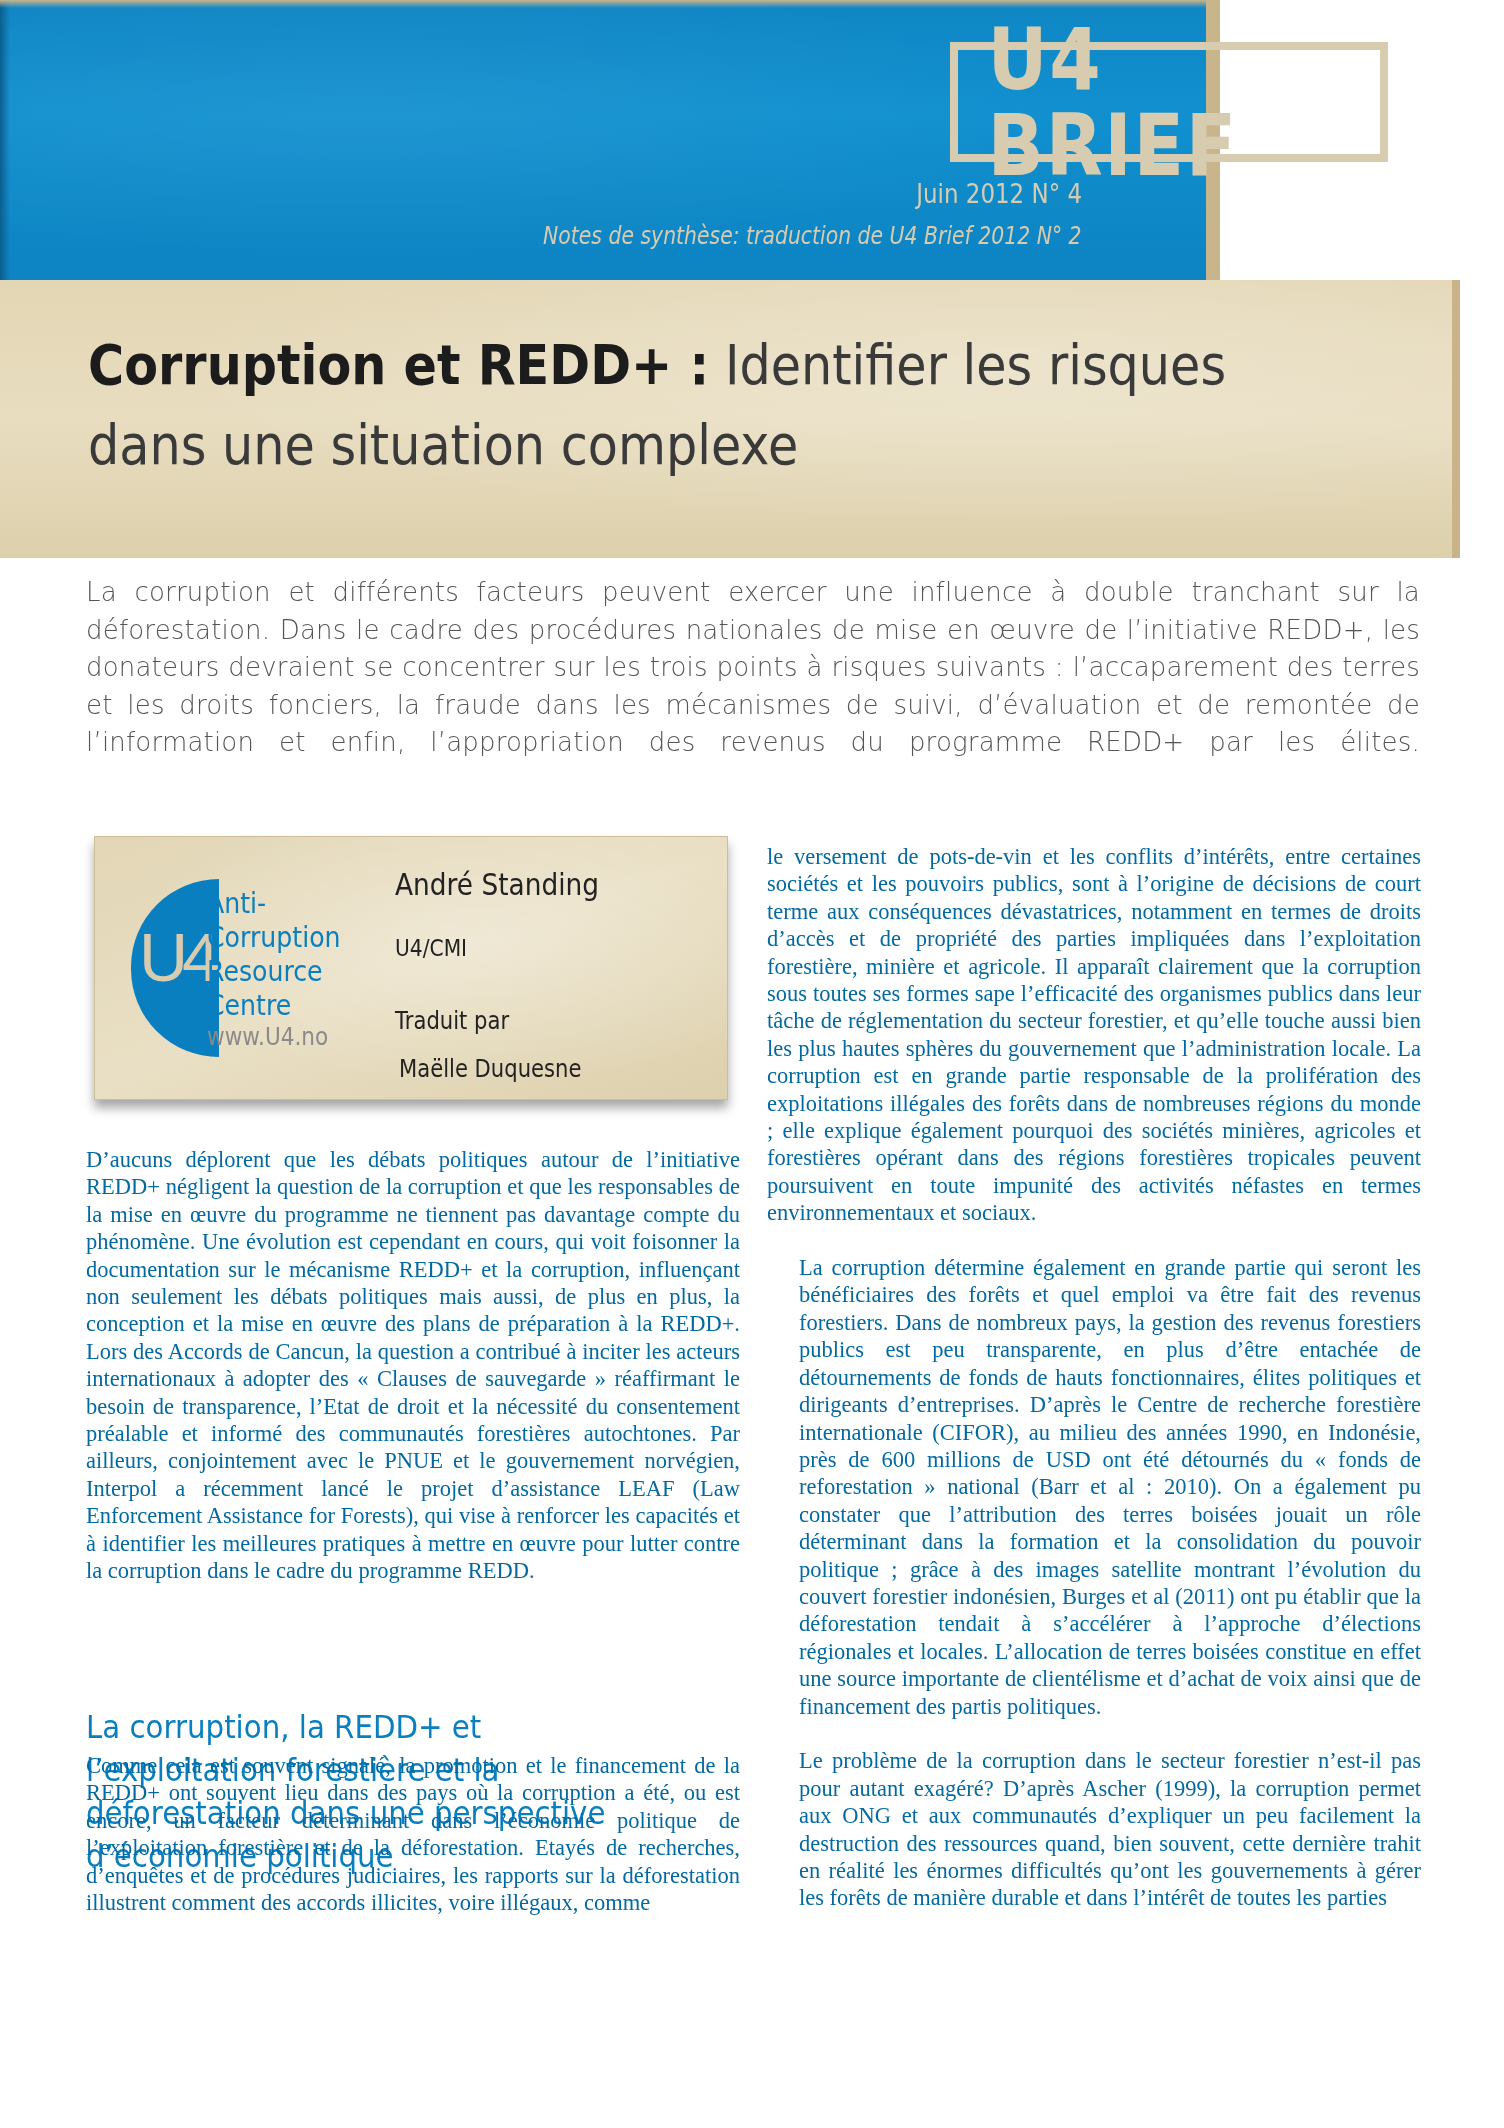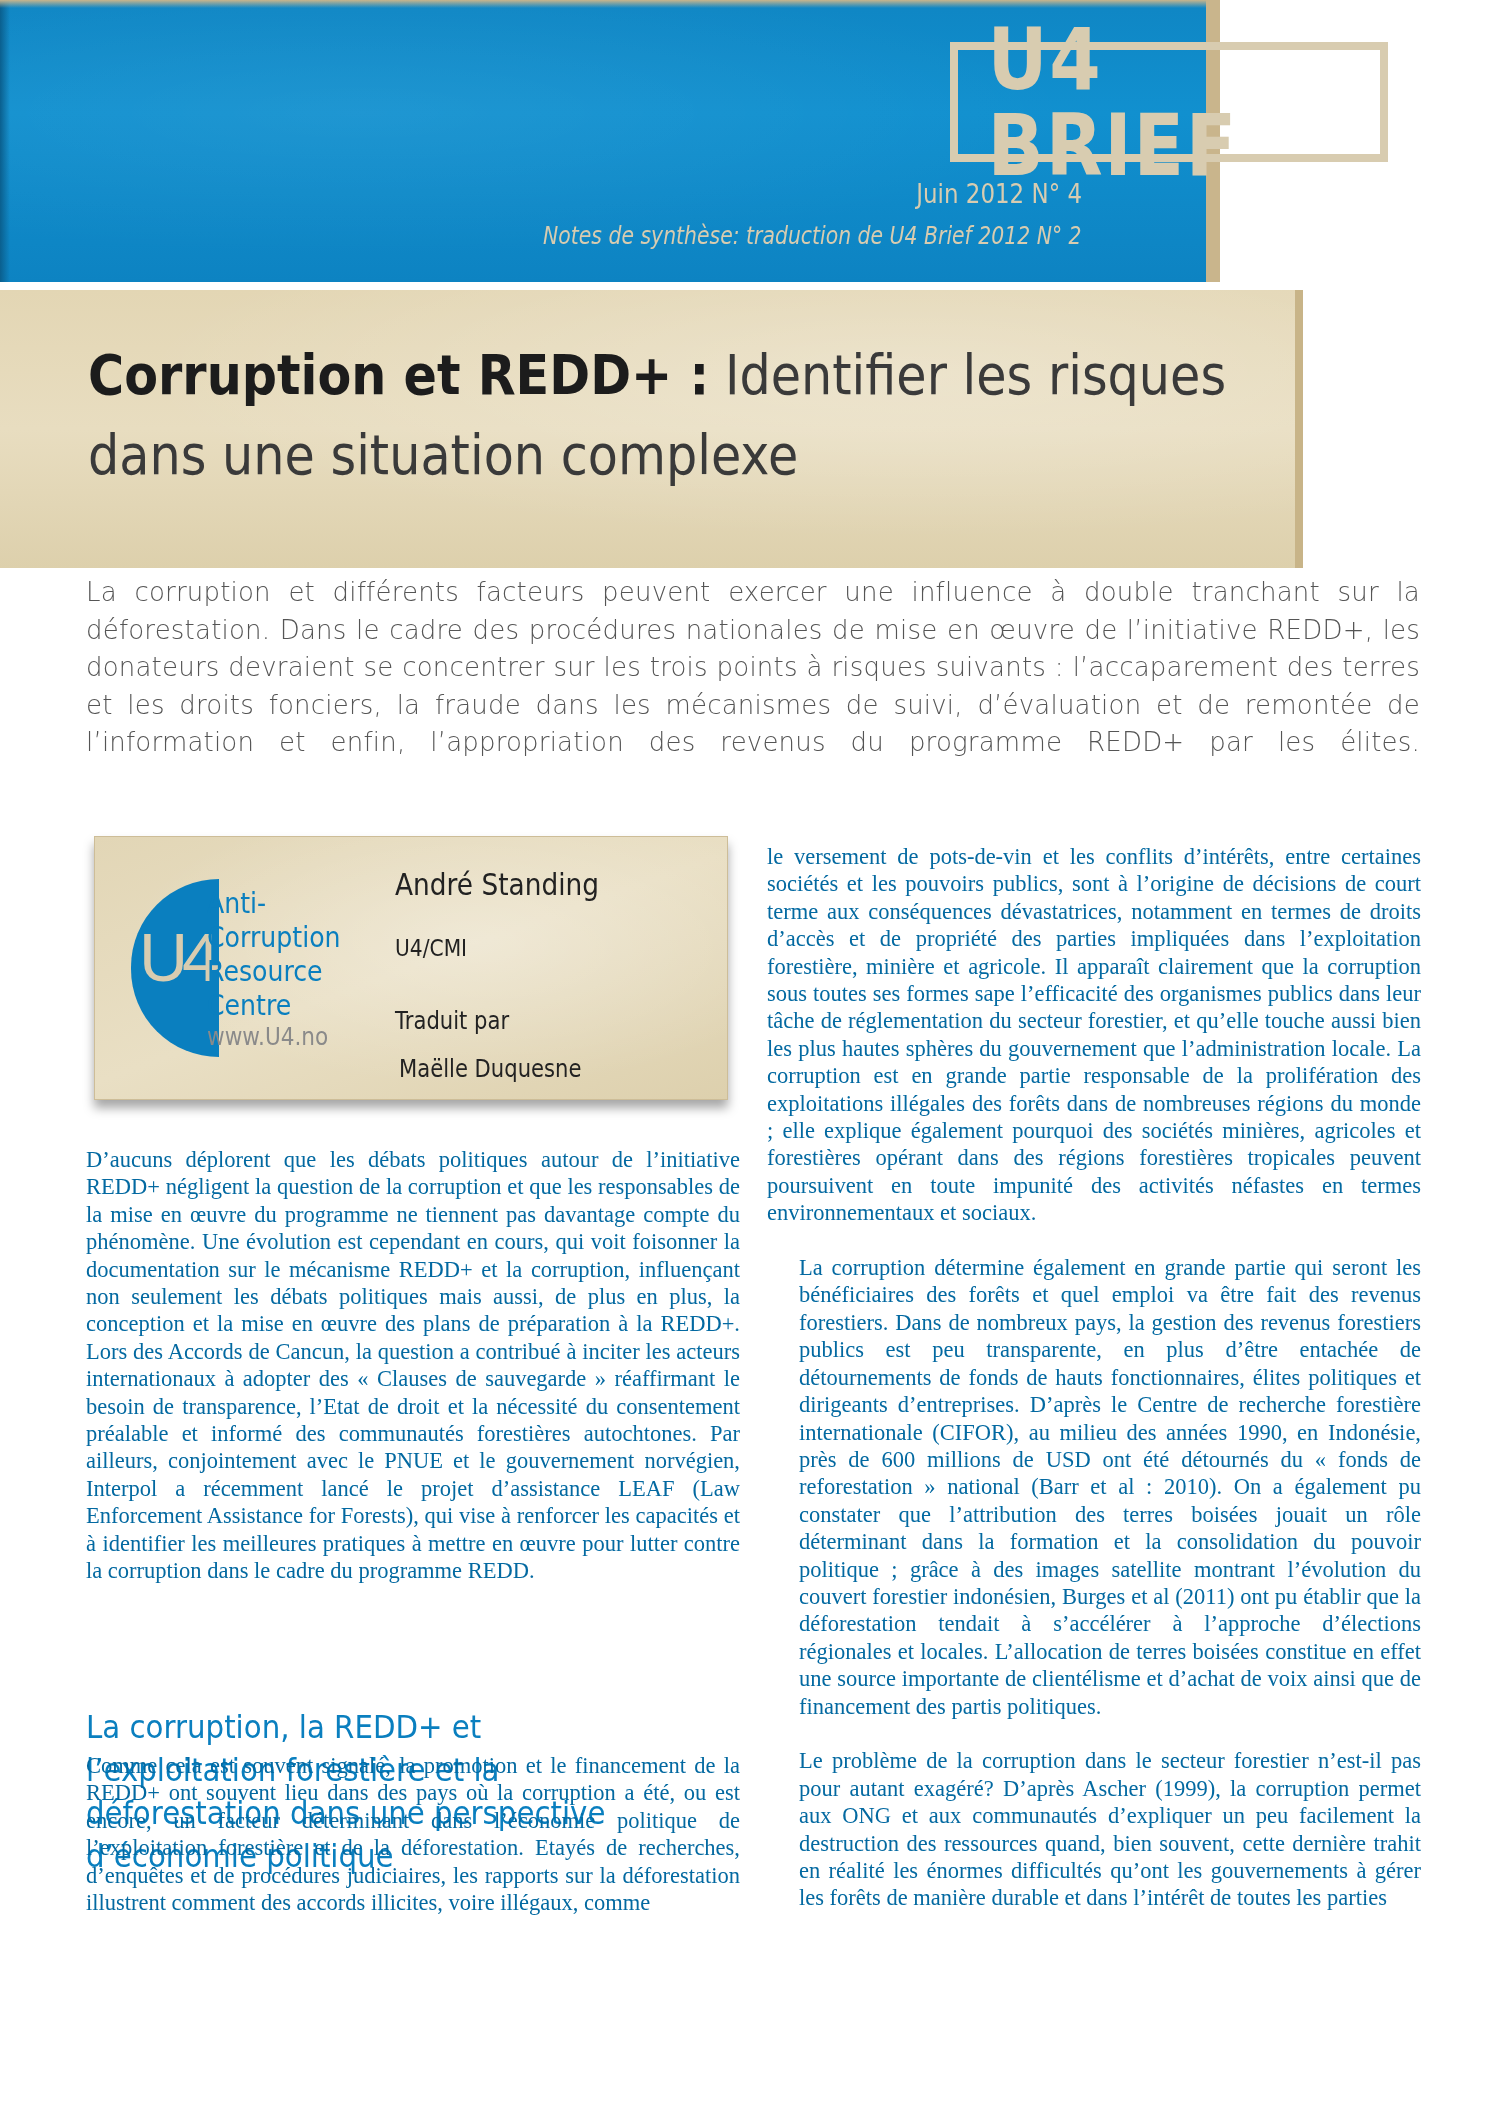--- a/index.html
+++ b/index.html
@@ -42,27 +42,26 @@
       font-family: "DejaVu Sans", sans-serif; font-size: 27px; color: #d8ccb0;
       transform: scaleX(0.85); transform-origin: right center; white-space: nowrap;
     }
     .issue-sub {
       position: absolute; right: 124px; top: 222px;
       font-family: "DejaVu Sans", sans-serif; font-style: italic; font-size: 24px; color: #d8ccb0;
       transform: scaleX(0.85); transform-origin: right center; white-space: nowrap;
     }
     
     .title-band {
-      position: absolute; left: 0; top: 280px; width: 1303px; height: 278px;
+      position: absolute; left: 0; top: 280px; width: 1460px; height: 278px;
       background:
         radial-gradient(ellipse at 70% 30%, rgba(255,255,255,0.25), rgba(255,255,255,0) 60%),
         linear-gradient(180deg, #e3d6b4 0%, #e8ddc0 50%, #ddd0ac 100%);
       border-right: 8px solid #c8b488;
       box-sizing: border-box;
-      margin-top: 10px;
     }
     .title-line1, .title-line2 {
       position: absolute; left: 88px;
       font-family: "DejaVu Sans", sans-serif; font-size: 56px; color: #2a2a2a;
       white-space: nowrap; transform-origin: left center;
     }
     .title-line1 { top: 52px; transform: scaleX(0.88); }
     .title-line2 { top: 132px; transform: scaleX(0.88); }
     .title-bold { font-weight: bold; color: #1c1c1c; }
     .title-light { font-weight: normal; color: #3a3a3a; }

